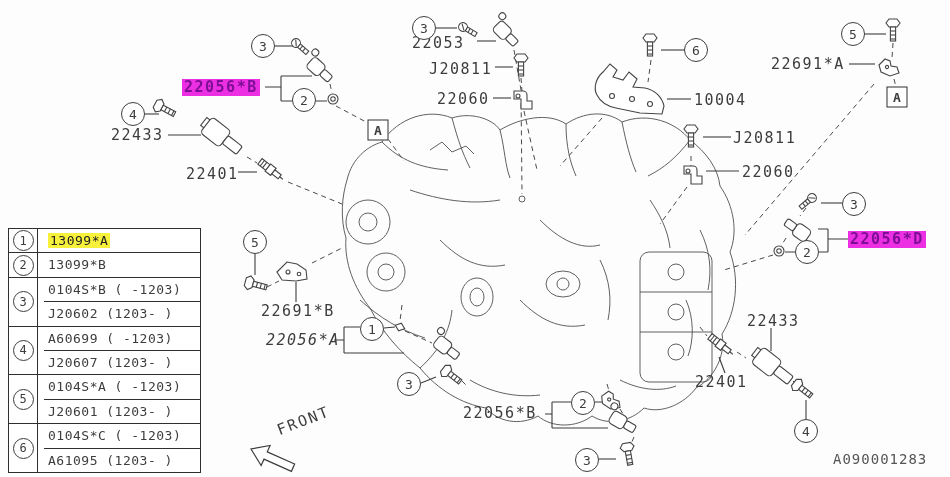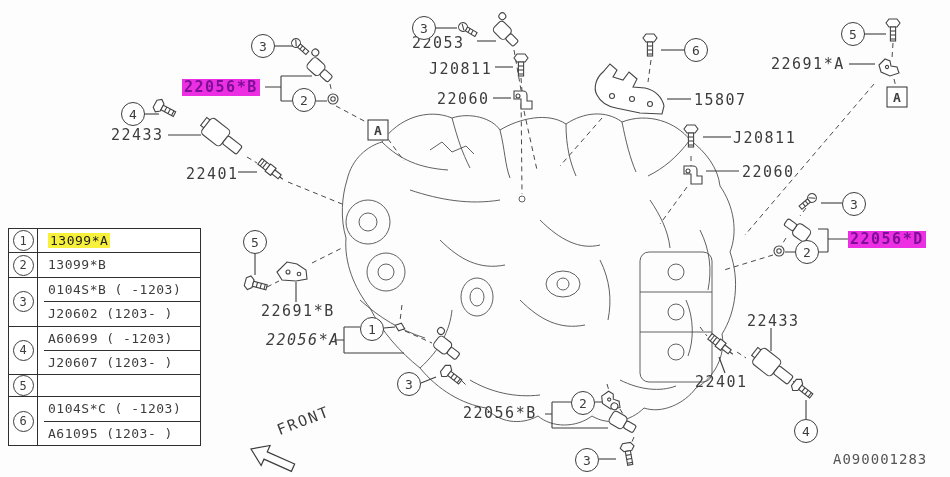--- a/index.html
+++ b/index.html
@@ -242,21 +242,21 @@
     </g>
   </svg>
 
   <div id="labels-layer">
       <div class="plabel hl-magenta" style="left: 182px; top: 79px;">22056*B</div>
       <div class="plabel" style="left: 111px; top: 127px;">22433</div>
       <div class="plabel" style="left: 186px; top: 166px;">22401</div>
       <div class="plabel" style="left: 412px; top: 35px;">22053</div>
       <div class="plabel" style="left: 429px; top: 61px;">J20811</div>
       <div class="plabel" style="left: 437px; top: 91px;">22060</div>
-      <div class="plabel" style="left: 694px; top: 92px;">15807</div>
+      <div class="plabel" style="left: 694px; top: 92px;">10004</div>
       <div class="plabel" style="left: 771px; top: 56px;">22691*A</div>
       <div class="plabel" style="left: 733px; top: 130px;">J20811</div>
       <div class="plabel" style="left: 742px; top: 164px;">22060</div>
       <div class="plabel hl-magenta" style="left: 848px; top: 231px;">22056*D</div>
       <div class="plabel" style="left: 747px; top: 313px;">22433</div>
       <div class="plabel" style="left: 695px; top: 374px;">22401</div>
       <div class="plabel" style="left: 261px; top: 303px;">22691*B</div>
       <div class="plabel" style="left: 266px; top: 332px; font-style: italic;">22056*A</div>
       <div class="plabel" style="left: 463px; top: 405px;">22056*B</div>
     </div>
@@ -313,20 +313,24 @@
         </div>
         <div class="rt-lines">
           <div class="rt-line">A60699 ( -1203)</div>
           <div class="rt-line">J20607 (1203- )</div>
         </div>
       </div>
       <div class="rt-group">
         <div class="rt-ref">
           <div class="callout">5</div>
         </div>
+        <div class="rt-lines">
+          <div class="rt-line">0104S*A ( -1203)</div>
+          <div class="rt-line">J20601 (1203- )</div>
+        </div>
       </div>
       <div class="rt-group">
         <div class="rt-ref">
           <div class="callout">6</div>
         </div>
         <div class="rt-lines">
           <div class="rt-line">0104S*C ( -1203)</div>
           <div class="rt-line">A61095 (1203- )</div>
         </div>
       </div>

